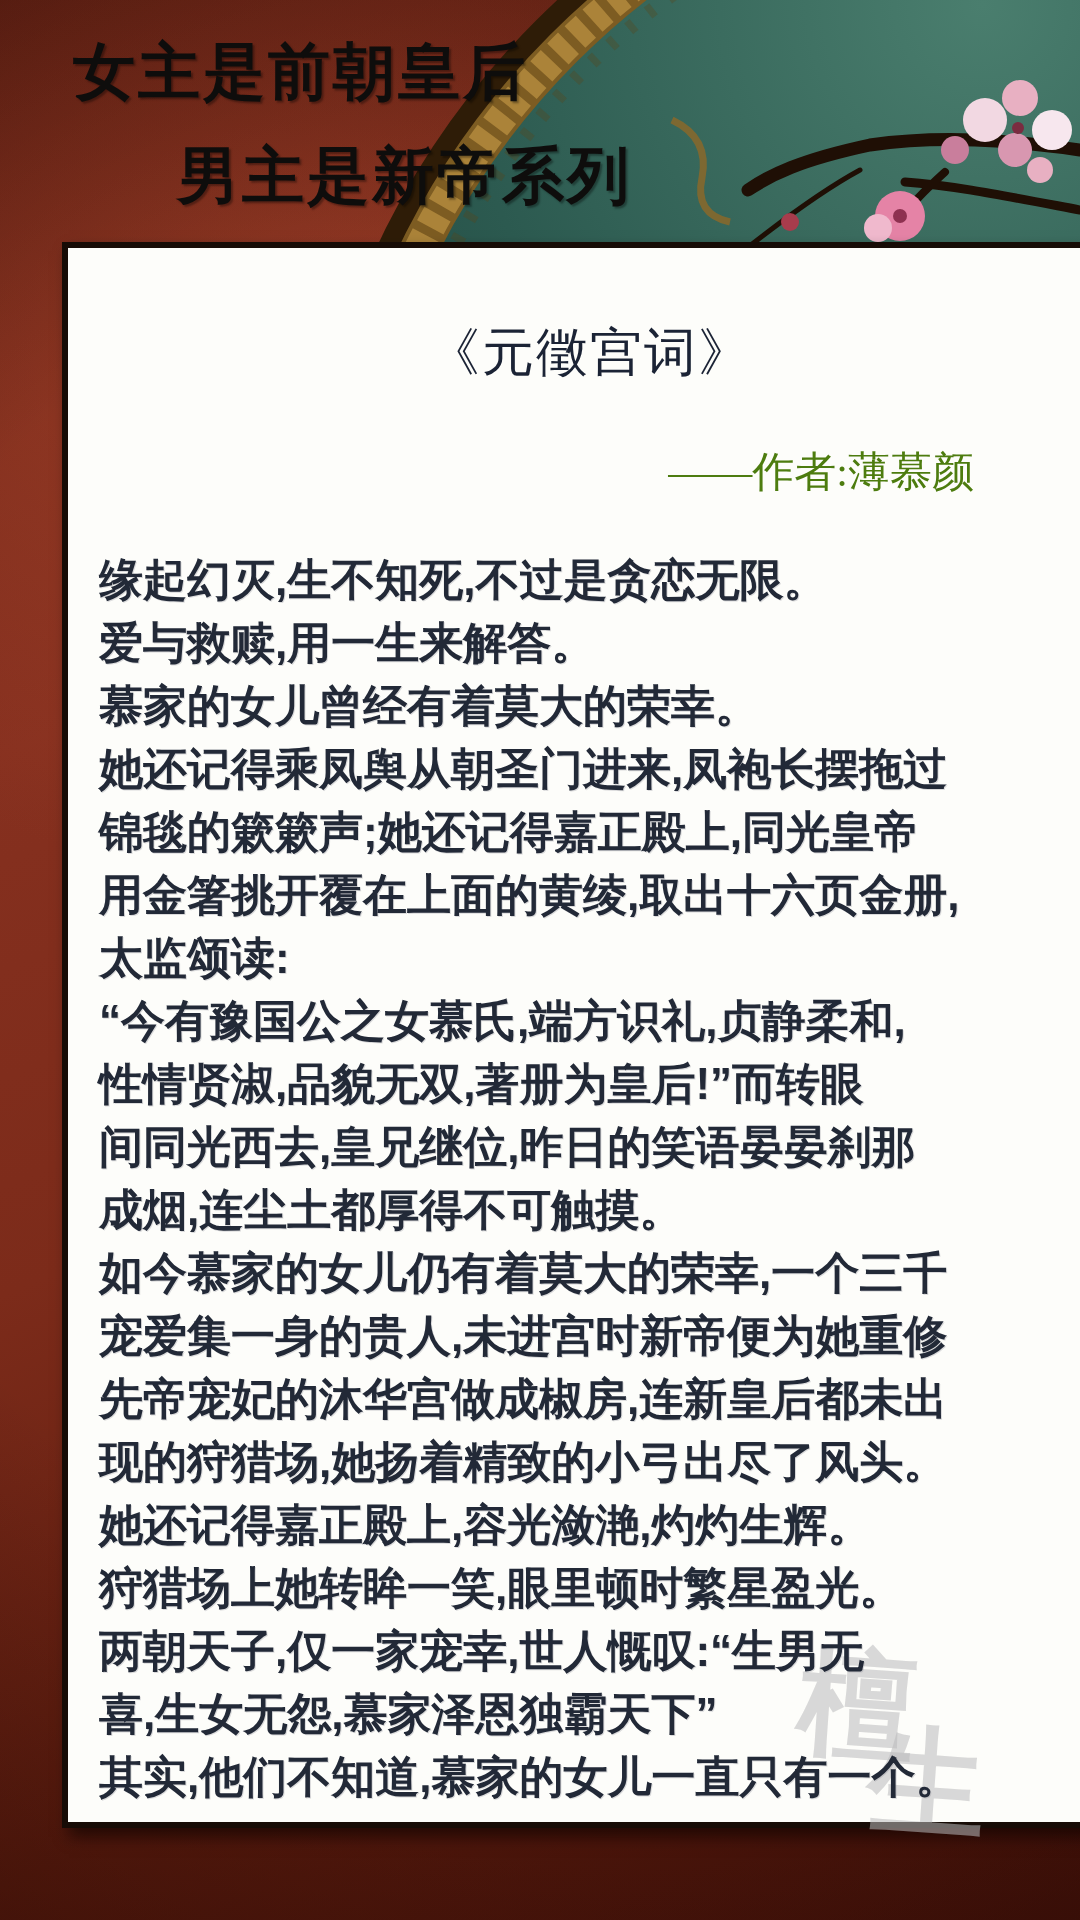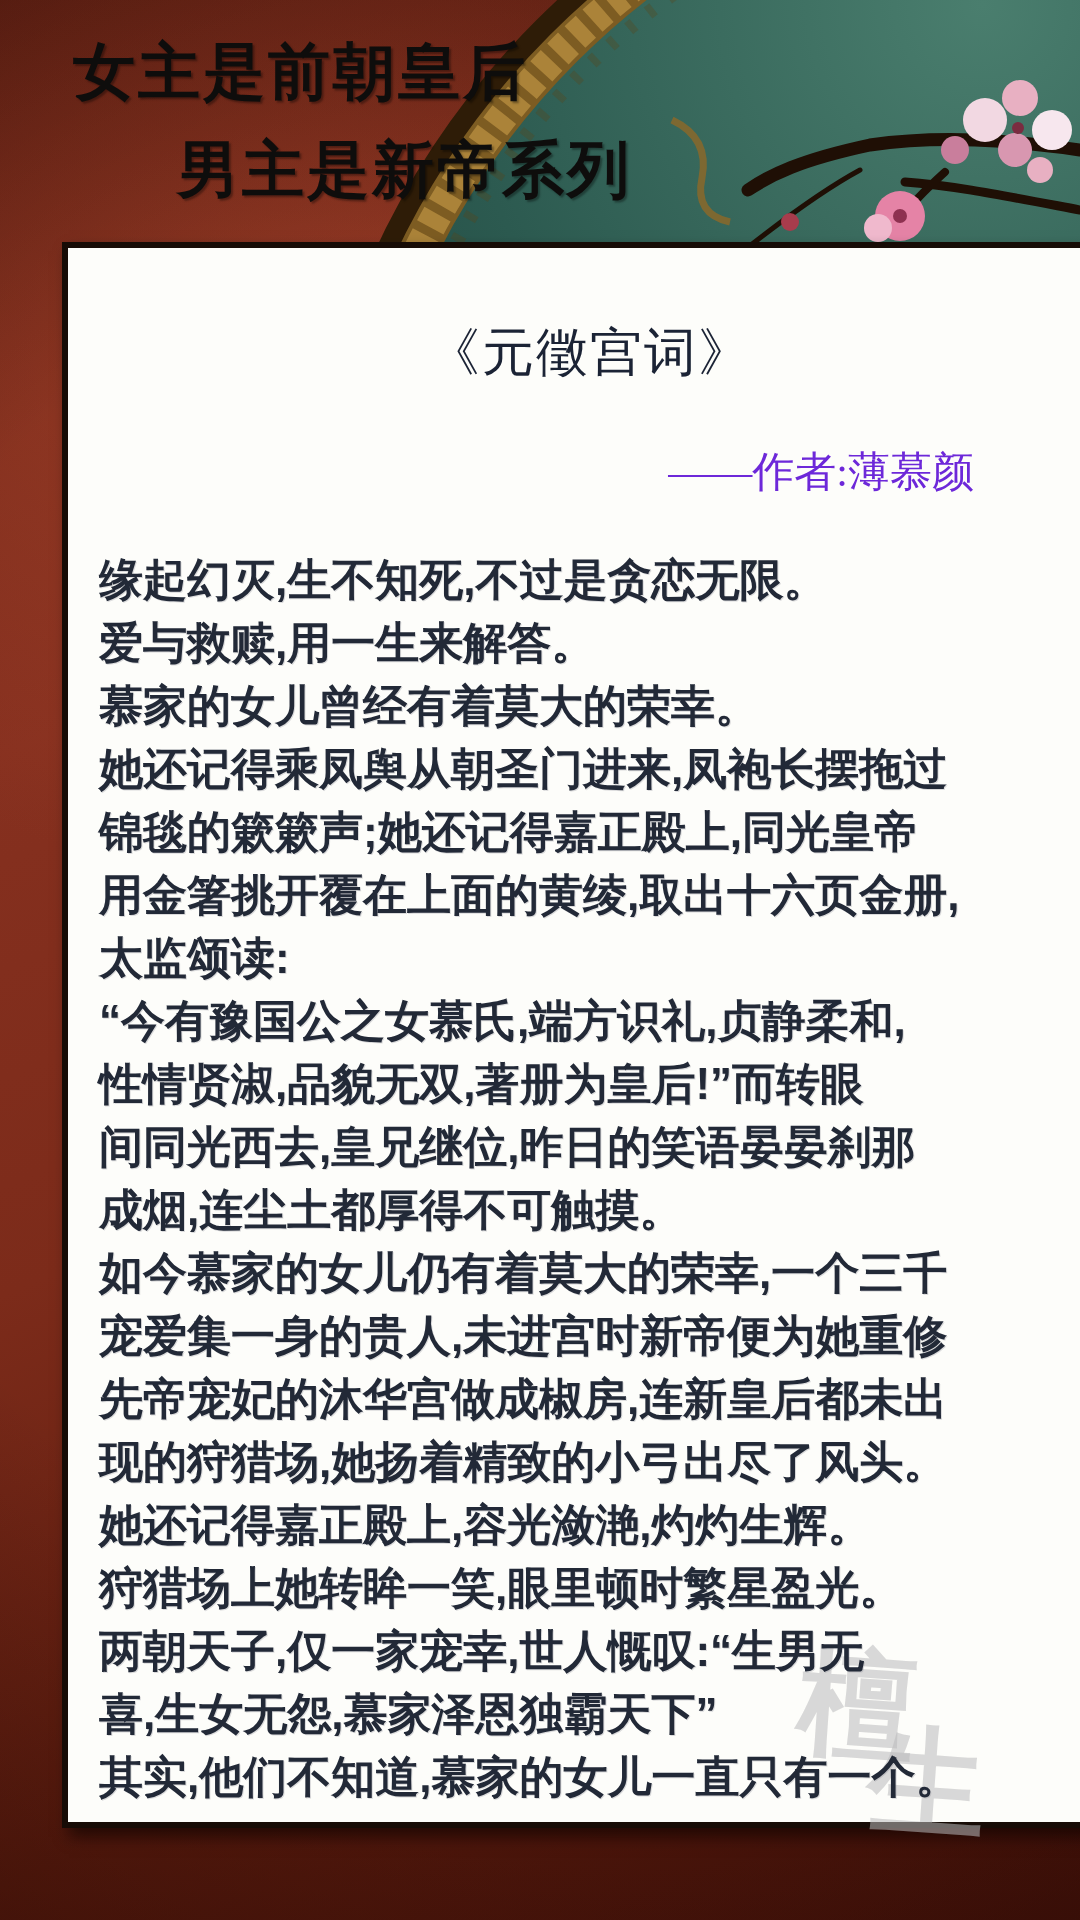--- a/index.html
+++ b/index.html
@@ -14,35 +14,35 @@
   svg{position:absolute;left:0;top:0;}
   
   .hline{
     position:absolute;color:#0e0d0c;font-weight:900;font-size:62px;
     letter-spacing:3px;white-space:nowrap;
     font-family:"Liberation Sans",sans-serif;
     text-shadow:2px 2px 2px rgba(0,0,0,0.35);
     margin-left:19px;
   }
   #h1{left:54px;top:30px;}
-  #h2{left:158px;top:128px;}
+  #h2{left:158px;top:134px;}
   
   .card{
     position:absolute;left:62px;top:242px;width:1056px;height:1586px;
     background:#fdfdfa;border:6px solid #170c06;box-sizing:border-box;
     box-shadow:7px 9px 14px rgba(15,3,1,0.65);
   }
   .card-title{
     position:absolute;top:70px;left:0;width:100%;text-align:center;
     font-family:"Liberation Serif",serif;font-size:52px;color:#1b2335;
     letter-spacing:2px;white-space:nowrap;
   }
   .card-author{
     position:absolute;top:196px;right:138px;
-    font-family:"Liberation Serif",serif;font-size:42px;color:#6d28d9;
+    font-family:"Liberation Serif",serif;font-size:42px;color:#4d7c0f;
     white-space:nowrap;
   }
   .body-lines{
     position:absolute;top:300px;left:31px;right:4px;z-index:2;
   }
   .body-line{
     font-size:44px;line-height:63px;font-weight:700;color:#222937;
     white-space:nowrap;letter-spacing:0px;
     text-shadow:1px 1px 0 rgba(120,120,130,0.25);
   }

